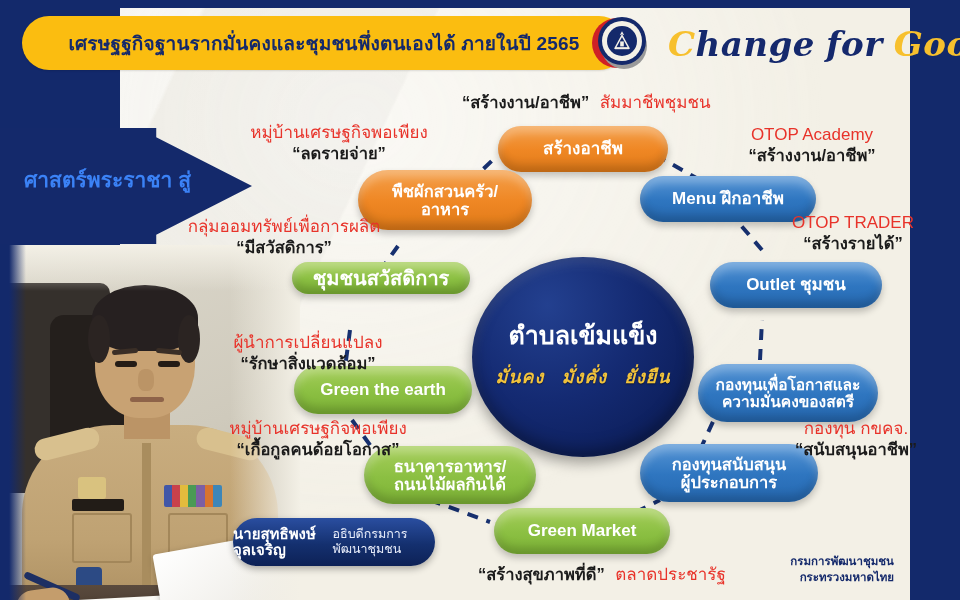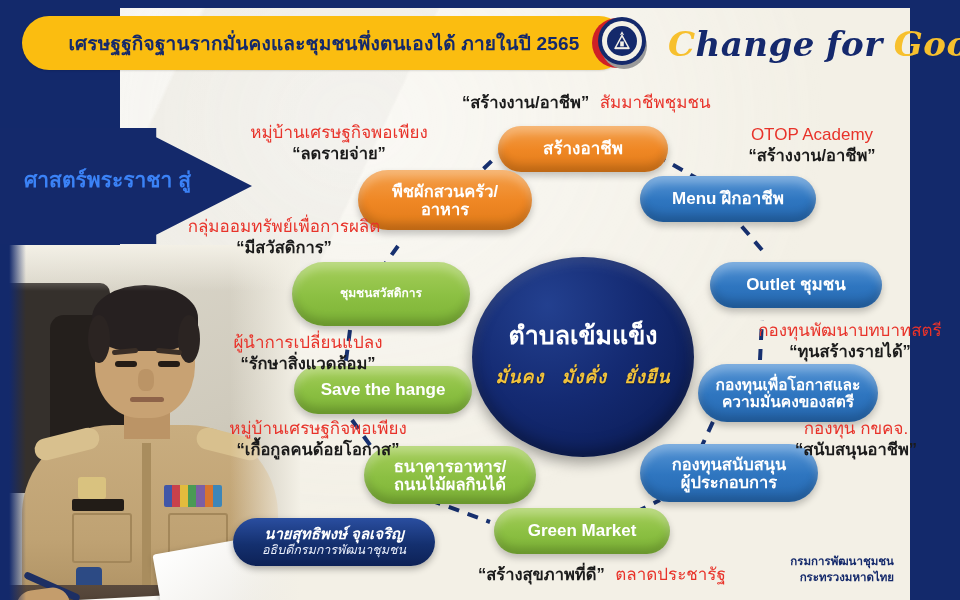--- a/index.html
+++ b/index.html
@@ -154,23 +154,22 @@
   .ph-hand{position:absolute;left:16px;top:344px;width:54px;height:34px;border-radius:18px;background:#c49d6c;transform:rotate(-8deg);}
   .ph-pen{position:absolute;left:22px;top:338px;width:60px;height:7px;border-radius:4px;background:#1d2f63;transform:rotate(24deg);}
   .photo-fade{position:absolute;right:0;top:0;width:70px;height:355px;background:linear-gradient(90deg,rgba(243,240,230,0),rgba(243,240,230,1));}
   .photo-fade-top{position:absolute;left:0;top:0;width:300px;height:46px;background:linear-gradient(180deg,rgba(243,240,230,1),rgba(243,240,230,0));}
   .photo-mask-left{position:absolute;left:0;top:0;width:26px;height:355px;background:linear-gradient(90deg,#13296b 35%,rgba(19,41,107,0));}
 
   
   .nameplate{
     position:absolute;left:233px;top:518px;width:202px;height:48px;border-radius:24px;
     background:linear-gradient(180deg,#2a4ea0 0%,#14306f 55%,#0d2156 100%);
-    display:flex;flex-direction:column;align-items:center;justify-content:center;
+    display:flex;flex-direction:row;align-items:center;justify-content:center;
     box-shadow:0 3px 7px rgba(0,0,0,.3);
-    font-style:italic;
   }
   .nameplate .n1{color:#fff;font-size:15px;font-weight:bold;line-height:1.1;}
   .nameplate .n2{color:#e9eefb;font-size:12.5px;line-height:1.2;}
 
   
   .footer{position:absolute;right:66px;bottom:14px;text-align:right;color:#14296b;font-size:11.5px;line-height:1.45;font-weight:bold;}
 
   
   .links{position:absolute;left:0;top:0;width:960px;height:600px;pointer-events:none;}
 </style>
@@ -270,23 +269,23 @@
       <span>มั่นคง</span>
       <span>มั่งคั่ง</span>
       <span>ยั่งยืน</span>
     </div>
   </div>
 
   <div class="node orange" style="left:498px;top:126px;width:170px;height:46px;font-size:17px;">สร้างอาชีพ</div>
 
   <div class="node orange" style="left:358px;top:170px;width:174px;height:60px;font-size:16.5px;">พืชผักสวนครัว/<br>อาหาร</div>
 
-  <div class="node green" style="left:292px;top:262px;width:178px;height:64px;font-size:12px;">ชุมชนสวัสดิการ</div>
-
-  <div class="node green" style="left:294px;top:366px;width:178px;height:48px;font-size:17px;">Save the hange</div>
+  <div class="node green" style="left:292px;top:262px;width:178px;height:32px;font-size:20px;">ชุมชนสวัสดิการ</div>
+
+  <div class="node green" style="left:294px;top:366px;width:178px;height:48px;font-size:17px;">Green the earth</div>
 
   <div class="node green" style="left:364px;top:446px;width:172px;height:58px;font-size:16.5px;">ธนาคารอาหาร/<br>ถนนไม้ผลกินได้</div>
 
   <div class="node green" style="left:494px;top:508px;width:176px;height:46px;font-size:17px;">Green Market</div>
 
   <div class="node blue" style="left:640px;top:176px;width:176px;height:46px;font-size:17px;">Menu ฝึกอาชีพ</div>
 
   <div class="node blue" style="left:710px;top:262px;width:172px;height:46px;font-size:17px;">Outlet ชุมชน</div>
 
   <div class="node blue" style="left:698px;top:364px;width:180px;height:58px;font-size:15.5px;">กองทุนเพื่อโอกาสและ<br>ความมั่นคงของสตรี</div>
@@ -321,25 +320,25 @@
   <div class="cap inline" style="left:478px;top:564px;">
     <span class="big">“สร้างสุขภาพที่ดี”</span>
     <span class="small">ตลาดประชารัฐ</span>
   </div>
 
   <div class="cap" style="left:714px;top:124px;width:196px;">
     <span class="small">OTOP Academy</span>
     <span class="big">“สร้างงาน/อาชีพ”</span>
   </div>
 
-
-  <div class="cap" style="left:752px;top:320px;width:196px;">
-    <span class="small">กองทุนพัฒนาบทบาทสตรี</span>
-    <span class="big">“ทุนสร้างรายได้”</span>
-  </div>
+  <div class="cap" style="left:768px;top:212px;width:170px;">
+    <span class="small">OTOP TRADER</span>
+    <span class="big">“สร้างรายได้”</span>
+  </div>
+
 
   <div class="cap" style="left:768px;top:418px;width:176px;">
     <span class="small">กองทุน กขคจ.</span>
     <span class="big">“สนับสนุนอาชีพ”</span>
   </div>
 
   <div class="nameplate">
     <div class="n1">นายสุทธิพงษ์ จุลเจริญ</div>
     <div class="n2">อธิบดีกรมการพัฒนาชุมชน</div>
   </div>

